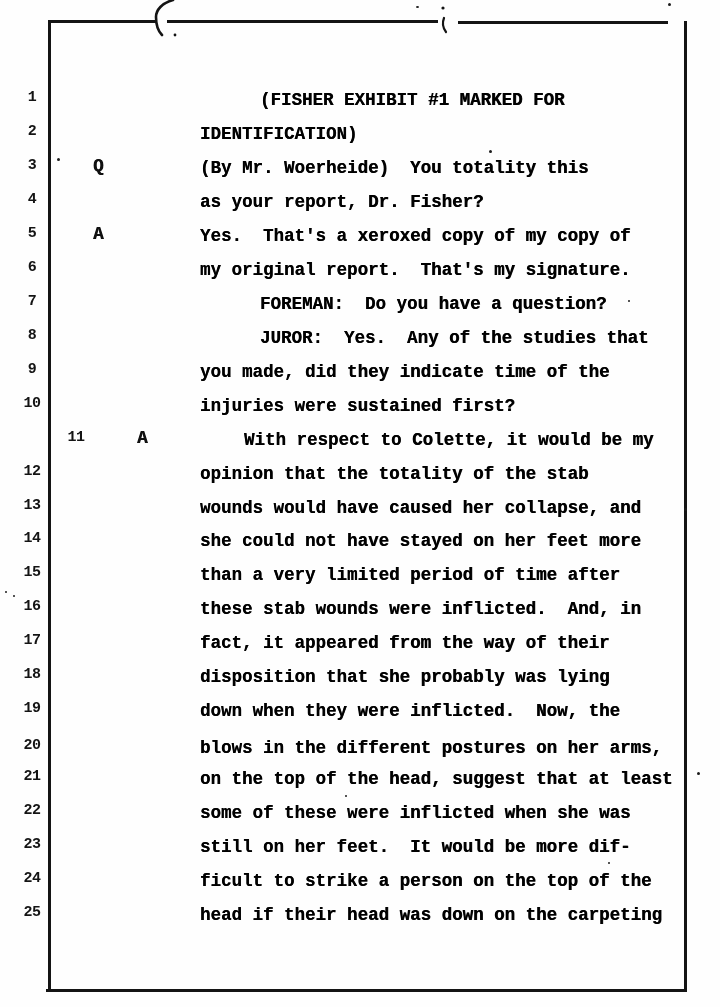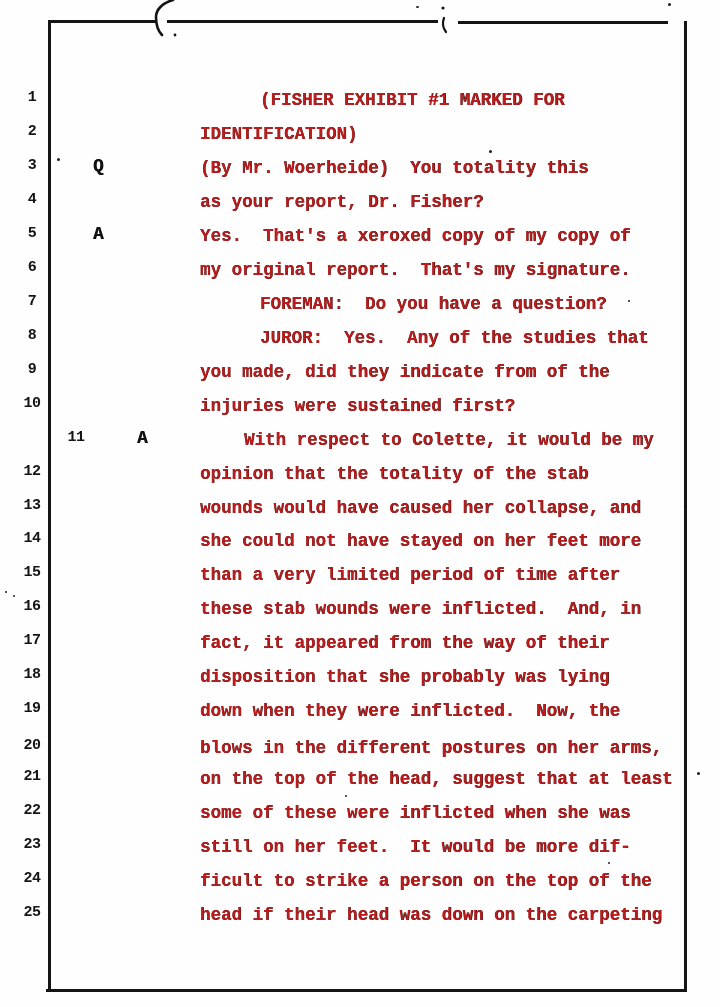--- a/index.html
+++ b/index.html
@@ -39,21 +39,21 @@
     color: #101010;
     text-shadow: 0.4px 0.3px 0 #101010;
   }
   .ltext {
     position: absolute;
     left: 200px; top: 2px;
     white-space: pre;
     font-weight: 700;
     font-size: 17.5px;
     line-height: 22px;
-    color: #b91c1c;
+    color: #000000;
     text-shadow: 0.35px 0.25px 0 #1a1a1a;
   }
   .ltext.indent { left: 260px; }
   .speck {
     position: absolute;
     background: #1c1c1c;
     border-radius: 50%;
   }
   .mark { position: absolute; }
 </style>
@@ -121,21 +121,21 @@
       <div class="row" style="top: 290.76px;">
         <span class="lnum">7</span>
         <span class="ltext indent">FOREMAN:  Do you have a question?</span>
       </div>
       <div class="row" style="top: 324.72px;">
         <span class="lnum">8</span>
         <span class="ltext indent">JUROR:  Yes.  Any of the studies that</span>
       </div>
       <div class="row" style="top: 358.68px;">
         <span class="lnum">9</span>
-        <span class="ltext">you made, did they indicate from of the</span>
+        <span class="ltext">you made, did they indicate time of the</span>
       </div>
       <div class="row" style="top: 392.64px;">
         <span class="lnum">10</span>
         <span class="ltext">injuries were sustained first?</span>
       </div>
       <div class="row" style="top: 426.6px; margin-left: 44px;">
         <span class="lnum">11</span>
         <span class="speaker">A</span>
         <span class="ltext">With respect to Colette, it would be my</span>
       </div>

